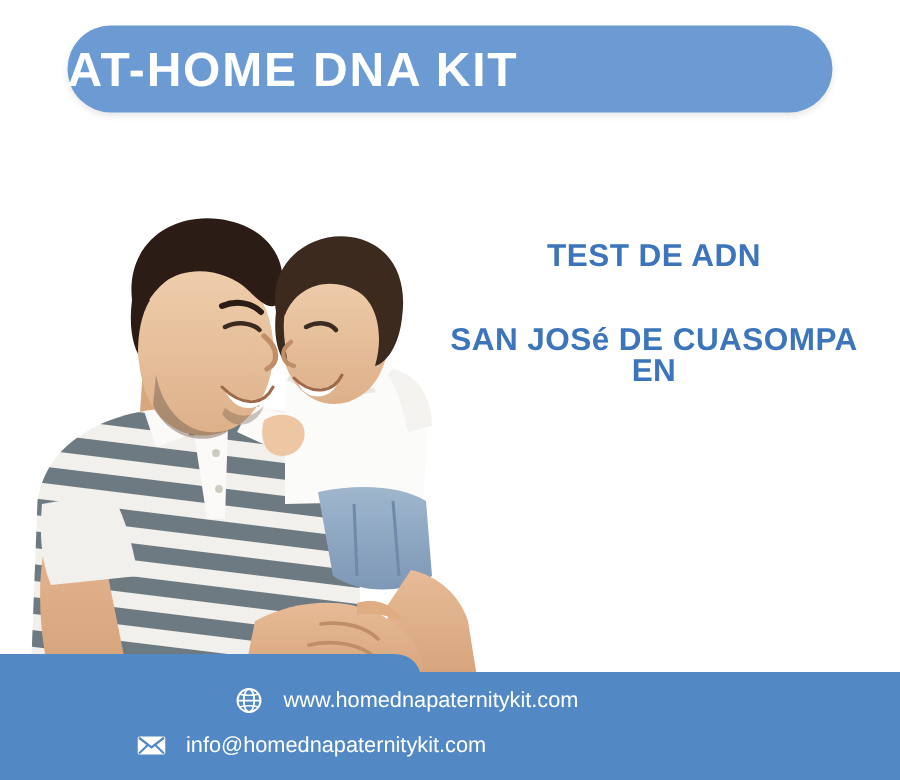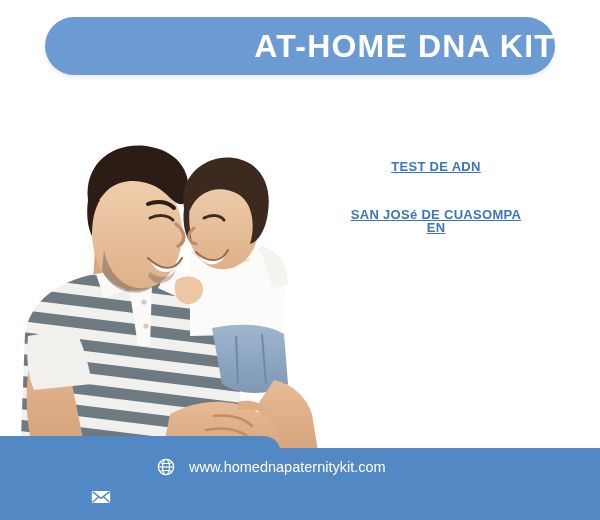--- a/index.html
+++ b/index.html
@@ -30,21 +30,21 @@
     position: absolute;
     left: 45px;
     top: 17px;
     width: 510px;
     height: 58px;
     background: #6b9bd2;
     border-radius: 29px;
     box-shadow: 0 2px 5px rgba(0,0,0,0.10);
     display: flex;
     align-items: center;
-    justify-content: flex-end;
+    justify-content: flex-start;
   }
   .title-pill-text {
     color: #ffffff;
     font-size: 32px;
     font-weight: bold;
     letter-spacing: 1.2px;
     white-space: nowrap;
     line-height: 1;
   }
 
@@ -63,27 +63,26 @@
   
   .headline-block {
     position: absolute;
     left: 272px;
     top: 160px;
     width: 328px;
     text-align: center;
   }
   .headline-line {
     color: #3c75bb;
-    font-size: 13px;
+    font-size: 21px;
     font-weight: bold;
     letter-spacing: 0.3px;
     line-height: 1;
     margin: 0 0 35px 0;
     white-space: nowrap;
-    text-decoration: underline;
   }
   .headline-line.last { margin-bottom: 0; }
 
   
   .footer-band {
     position: absolute;
     left: 0;
     top: 430px;
     width: 600px;
     height: 90px;
@@ -284,18 +283,19 @@
       <span class="gap-lg"></span>
 
       <div class="contact-item">
         <span class="contact-icon">
           <svg width="22" height="22" viewBox="0 0 24 24" xmlns="http://www.w3.org/2000/svg">
             <rect x="2" y="5.5" width="20" height="13" rx="1.2" fill="#ffffff"></rect>
             <path d="M2.9 6.4 L12 13.4 L21.1 6.4" fill="none" stroke="#5289c4" stroke-width="1.7" stroke-linejoin="round"></path>
             <path d="M2.9 17.8 L9.3 11.6 M21.1 17.8 L14.7 11.6" fill="none" stroke="#5289c4" stroke-width="1.5"></path>
           </svg>
         </span>
+        <span class="contact-text">info@homednapaternitykit.com</span>
       </div>
     </div>
 
   </div>
 
 </div>
 
 </body></html>

